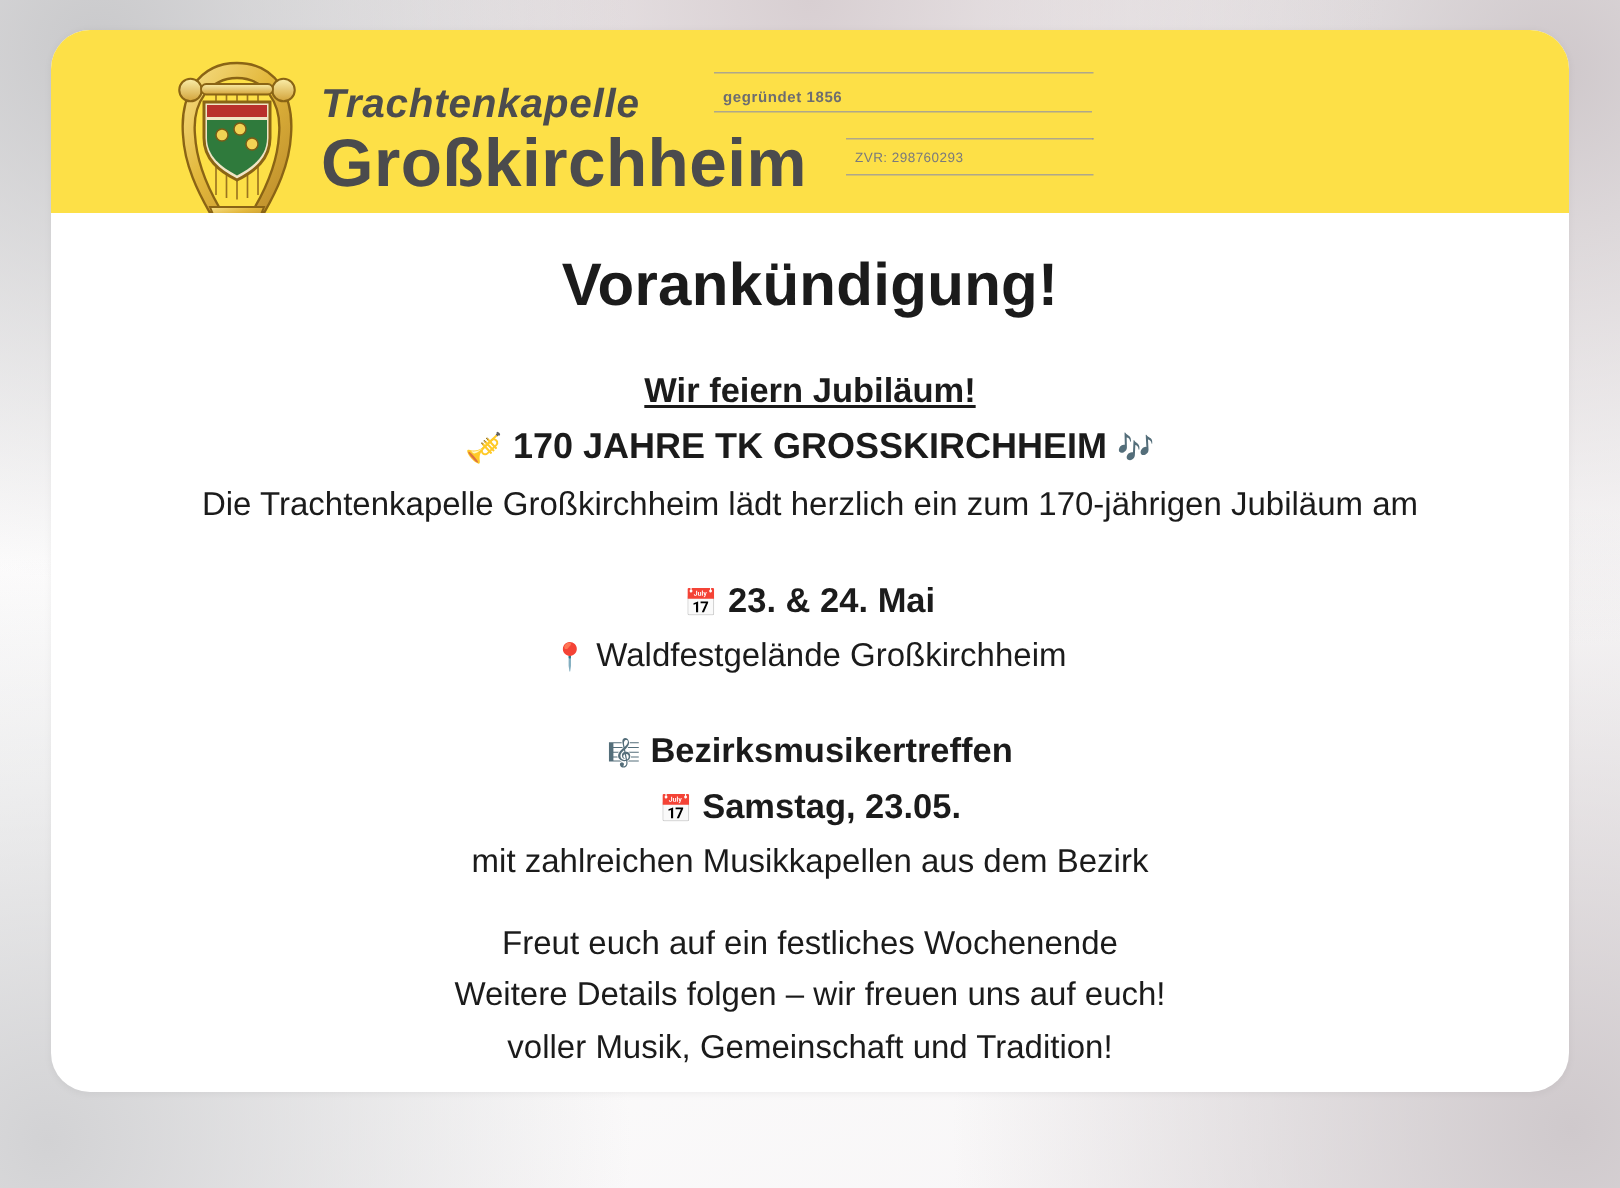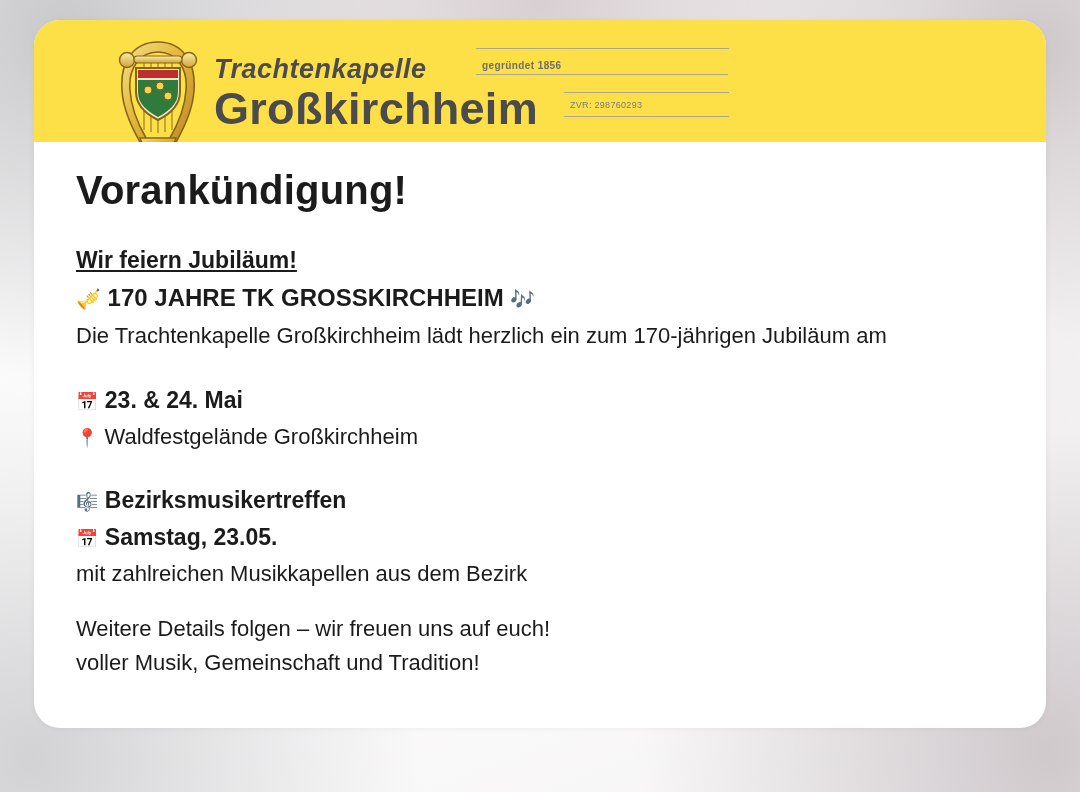--- a/index.html
+++ b/index.html
@@ -120,20 +120,21 @@
   .rule-1 { left: 262px; top: 14px; width: 252px; }
   .rule-2 { left: 262px; top: 40px; width: 252px; }
   .rule-3 { left: 350px; top: 58px; width: 165px; }
   .rule-4 { left: 350px; top: 82px; width: 165px; }
   .rule-v-1 { left: 514px; top: 14px; width: 1px; height: 27px; }
   .rule-v-2 { left: 514px; top: 58px; width: 1px; height: 25px; }
 
   
   .content {
     padding: 26px 42px 0 42px;
+    text-align: center;
     color: #1b1b1b;
   }
 
   .title {
     font-size: 40px;
     font-weight: bold;
     letter-spacing: 0.2px;
     margin: 0 0 34px 0;
     line-height: 1.1;
   }
@@ -289,20 +290,21 @@
 
       <p class="line-bold">
         <span class="emoji small">📅</span>
         <span>Samstag, 23.05.</span>
       </p>
 
       <p class="line-normal">mit zahlreichen Musikkapellen aus dem Bezirk</p>
 
       <div class="spacer-sm"></div>
 
+      <p class="line-normal">Freut euch auf ein festliches Wochenende</p>
       <p class="line-normal">Weitere Details folgen – wir freuen uns auf euch!</p>
       <p class="line-normal">voller Musik, Gemeinschaft und Tradition!</p>
 
       <div class="spacer-md"></div>
 
     </div>
   </div>
 </div>
 
 </body></html>

